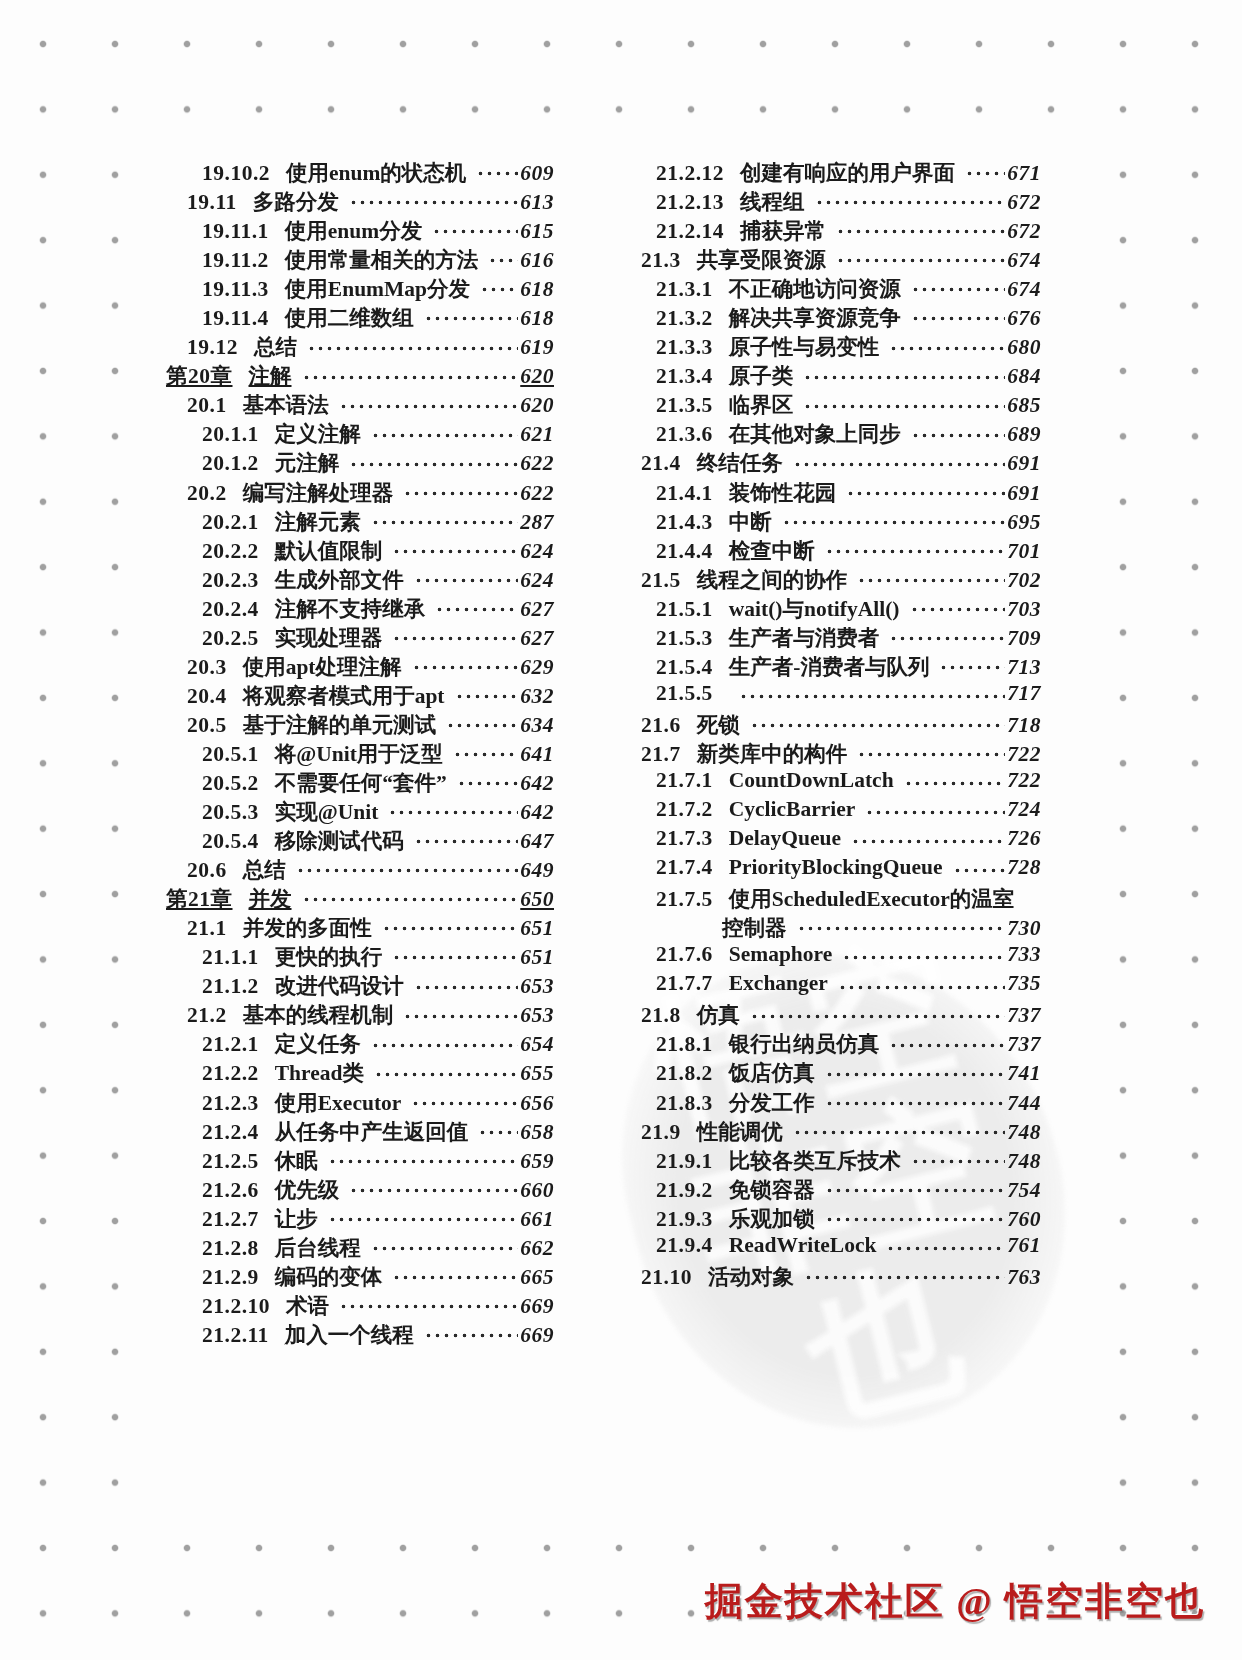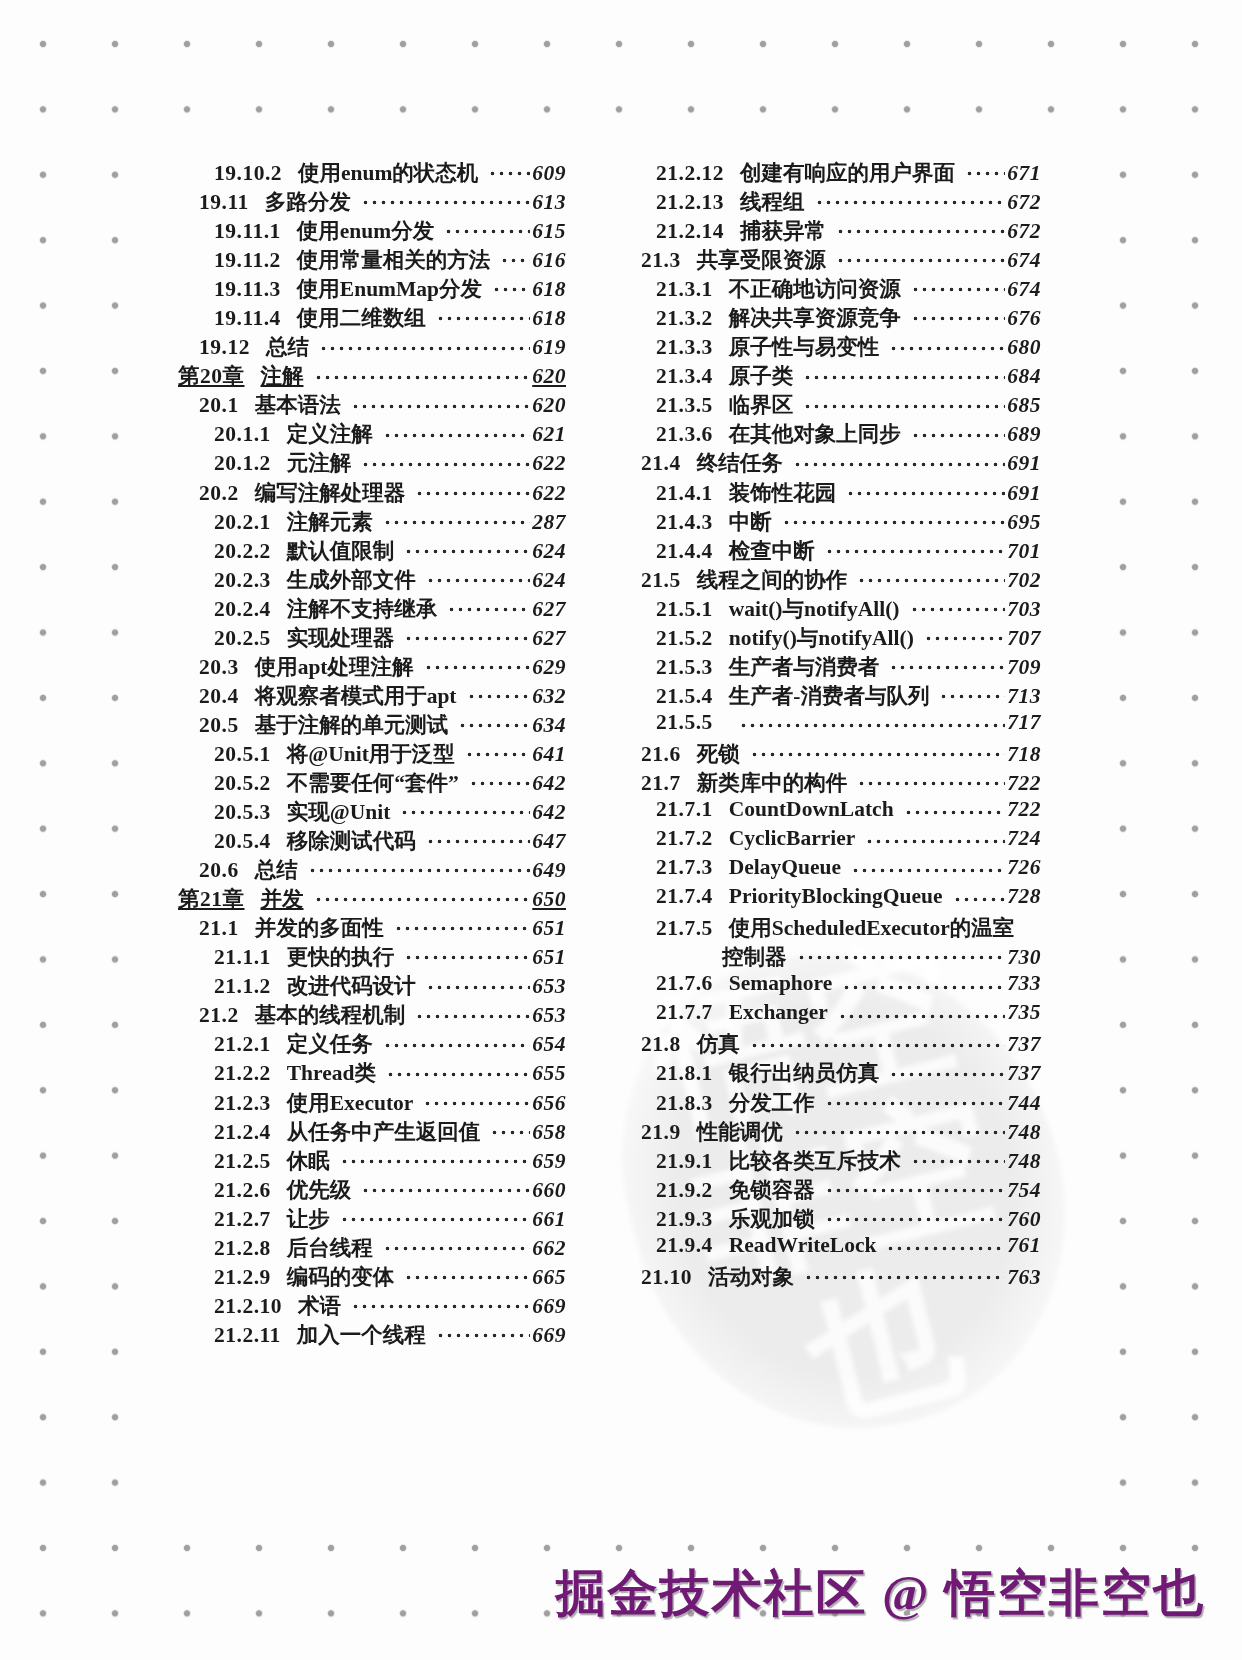--- a/index.html
+++ b/index.html
@@ -62,21 +62,21 @@
     width: 330px;
     word-break: break-all;
   }
 
   
   .toc-col {
     position: absolute;
     top: 158px;
     z-index: 3;
   }
-  #col-left  { left: 162px; width: 404px; }
+  #col-left  { left: 150px; width: 404px; }
   #col-right { left: 604px; width: 437px; }
 
   .row {
     display: flex;
     align-items: baseline;
     height: 29.05px;
     white-space: nowrap;
   }
   .lvl-chapter { padding-left: 16px; text-decoration: underline; }
   .lvl-section { padding-left: 37px; }
@@ -109,24 +109,24 @@
     font-size: 21.5px;
     letter-spacing: 0.5px;
   }
 
   
   .footer-watermark {
     position: absolute;
     right: 37px;
     bottom: 33px;
     z-index: 4;
-    font-size: 50px;
+    font-size: 38px;
     font-weight: 700;
     letter-spacing: 2px;
-    color: #701a75;
+    color: #b91c1c;
     text-shadow: -1px -1px 0 rgba(255,255,255,0.95),
                   1.5px 1.5px 1px rgba(110,110,110,0.55);
   }
 </style>
 </head>
 <body>
 
 <div class="dot-grid"></div>
 <div class="page-surface"></div>
 
@@ -473,26 +473,20 @@
       <span class="leader"></span>
       <span class="page-num">702</span>
     </div>
     <div class="row lvl-sub">
       <span class="num">21.5.1</span>
       <span class="title">wait()与notifyAll()</span>
       <span class="leader"></span>
       <span class="page-num">703</span>
     </div>
     <div class="row lvl-sub">
-      <span class="num">21.5.2</span>
-      <span class="title">notify()与notifyAll()</span>
-      <span class="leader"></span>
-      <span class="page-num">707</span>
-    </div>
-    <div class="row lvl-sub">
       <span class="num">21.5.3</span>
       <span class="title">生产者与消费者</span>
       <span class="leader"></span>
       <span class="page-num">709</span>
     </div>
     <div class="row lvl-sub">
       <span class="num">21.5.4</span>
       <span class="title">生产者-消费者与队列</span>
       <span class="leader"></span>
       <span class="page-num">713</span>
@@ -565,20 +559,26 @@
       <span class="leader"></span>
       <span class="page-num">737</span>
     </div>
     <div class="row lvl-sub">
       <span class="num">21.8.1</span>
       <span class="title">银行出纳员仿真</span>
       <span class="leader"></span>
       <span class="page-num">737</span>
     </div>
     <div class="row lvl-sub">
+      <span class="num">21.8.2</span>
+      <span class="title">饭店仿真</span>
+      <span class="leader"></span>
+      <span class="page-num">741</span>
+    </div>
+    <div class="row lvl-sub">
       <span class="num">21.8.3</span>
       <span class="title">分发工作</span>
       <span class="leader"></span>
       <span class="page-num">744</span>
     </div>
     <div class="row lvl-section">
       <span class="num">21.9</span>
       <span class="title">性能调优</span>
       <span class="leader"></span>
       <span class="page-num">748</span>

